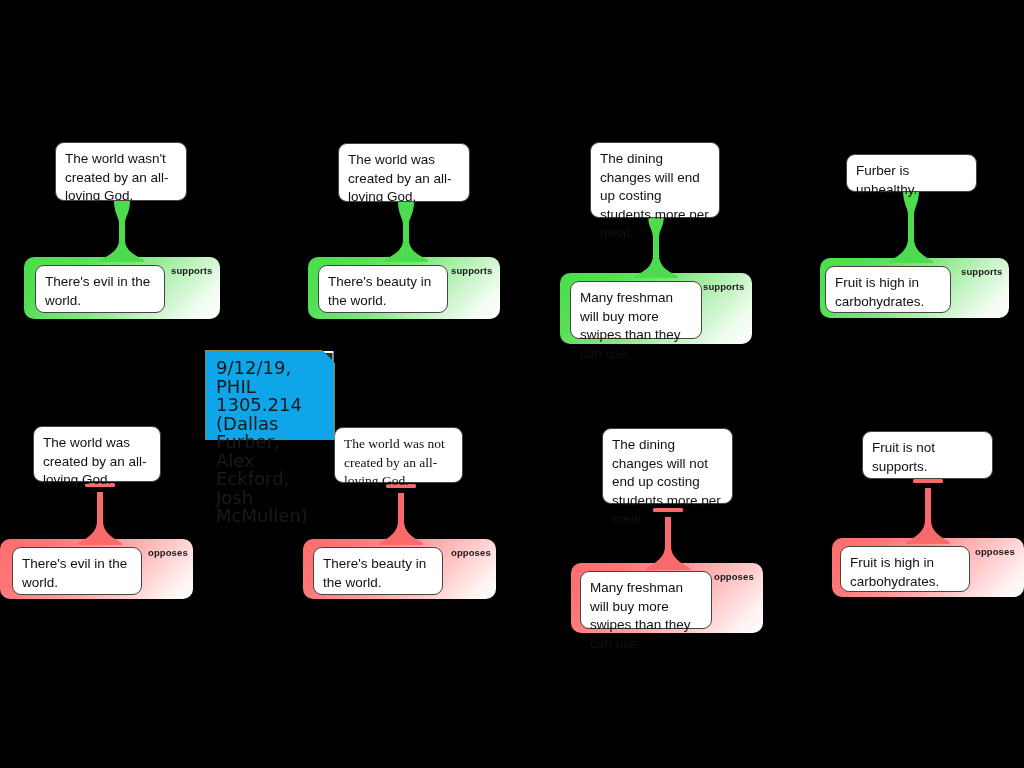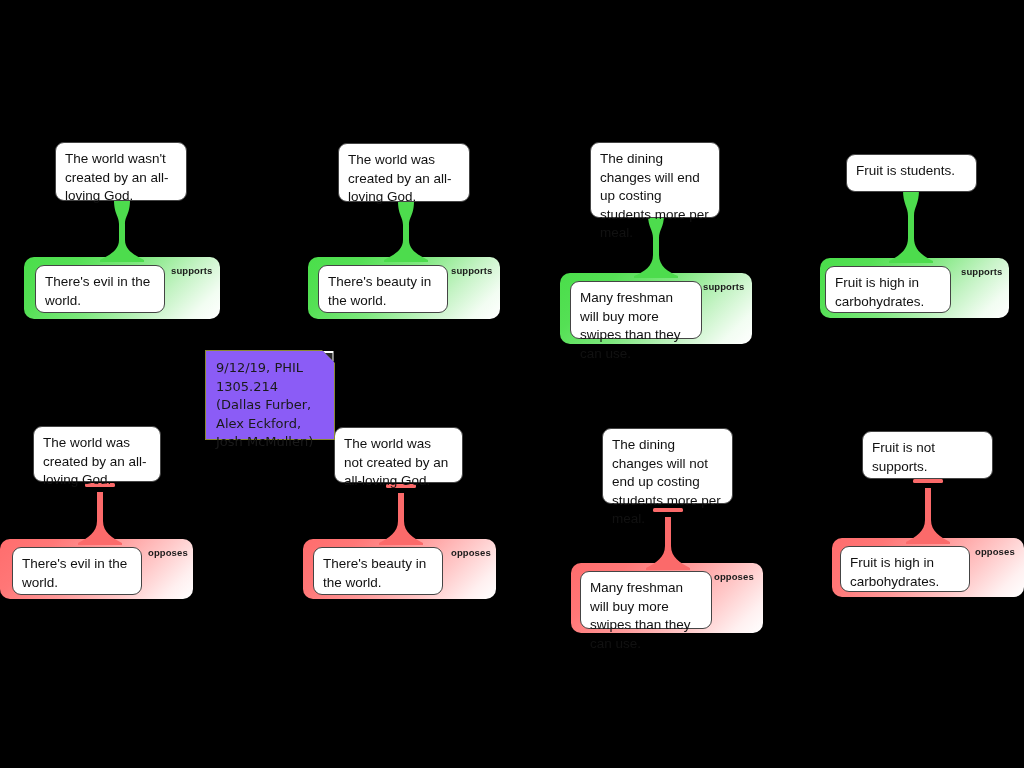--- a/index.html
+++ b/index.html
@@ -61,25 +61,25 @@
   .connector {
     position: absolute;
     z-index: 4;
   }
   .connector svg { display: block; }
 
   
   .sticky {
     position: absolute;
     box-sizing: border-box;
-    background: #8b5cf6;
+    background: #0ea5e9;
     border: 1px solid #8a8a30;
     color: #1a1a1a;
     font-family: "DejaVu Sans", sans-serif;
-    font-size: 13px;
+    font-size: 18px;
     line-height: 18.5px;
     padding: 8px 10px 6px 10px;
     z-index: 8;
   }
   .sticky-fold {
     position: absolute;
     top: 0;
     right: 0;
     width: 13px;
     height: 13px;
@@ -117,21 +117,21 @@
   <div class="connector" style="left:634px; top:215px; width:44px; height:63px;">
     <svg width="44" height="63" viewBox="0 0 44 63">
       <path d="M14,0 L30,0 C30,12 25,15 25,23 L25,40 C25,51 34,57 44,61 L44,63 L0,63 L0,61 C10,57 19,51 19,40 L19,23 C19,15 14,12 14,0 Z" fill="#4ddc4d"></path>
     </svg>
   </div>
   <div class="relation supports" style="left:560px; top:273px; width:192px; height:71px;">
     <span class="relation-label" style="left:143px; top:8px;">supports</span>
   </div>
   <div class="claim" style="left:570px; top:281px; width:132px; height:58px;">Many freshman will buy more swipes than they can use.</div>
 
-  <div class="claim" style="left:846px; top:154px; width:131px; height:38px;">Fruit is students.</div>
+  <div class="claim" style="left:846px; top:154px; width:131px; height:38px;">Furber is unhealthy.</div>
   <div class="connector" style="left:889px; top:190px; width:44px; height:73px;">
     <svg width="44" height="73" viewBox="0 0 44 73">
       <path d="M14,0 L30,0 C30,14 25,17 25,26 L25,48 C25,60 34,66 44,71 L44,73 L0,73 L0,71 C10,66 19,60 19,48 L19,26 C19,17 14,14 14,0 Z" fill="#4ddc4d"></path>
     </svg>
   </div>
   <div class="relation supports" style="left:820px; top:258px; width:189px; height:60px;">
     <span class="relation-label" style="left:141px; top:8px;">supports</span>
   </div>
   <div class="claim" style="left:825px; top:266px; width:126px; height:47px;">Fruit is high in carbohydrates.</div>
 
@@ -149,21 +149,21 @@
     <svg width="44" height="62" viewBox="0 0 44 62">
       <rect x="7" y="0" width="30" height="4" rx="1.5" fill="#fb6a6a"></rect>
       <path d="M19,9 L25,9 L25,38 C25,49 34,55 44,60 L44,62 L0,62 L0,60 C10,55 19,49 19,38 Z" fill="#fb6a6a"></path>
     </svg>
   </div>
   <div class="relation opposes" style="left:0px; top:539px; width:193px; height:60px;">
     <span class="relation-label" style="left:148px; top:8px;">opposes</span>
   </div>
   <div class="claim" style="left:12px; top:547px; width:130px; height:48px;">There's evil in the world.</div>
 
-  <div class="claim" style="left:334px; top:427px; width:129px; height:56px;">The world was not created by an all-loving God.</div>
+  <div class="claim" style="left:334px; top:427px; width:129px; height:56px;font-family:Liberation Serif, serif;">The world was not created by an all-loving God.</div>
   <div class="connector" style="left:379px; top:484px; width:44px; height:61px;">
     <svg width="44" height="61" viewBox="0 0 44 61">
       <rect x="7" y="0" width="30" height="4" rx="1.5" fill="#fb6a6a"></rect>
       <path d="M19,9 L25,9 L25,37 C25,48 34,54 44,59 L44,61 L0,61 L0,59 C10,54 19,48 19,37 Z" fill="#fb6a6a"></path>
     </svg>
   </div>
   <div class="relation opposes" style="left:303px; top:539px; width:193px; height:60px;">
     <span class="relation-label" style="left:148px; top:8px;">opposes</span>
   </div>
   <div class="claim" style="left:313px; top:547px; width:130px; height:48px;">There's beauty in the world.</div>

